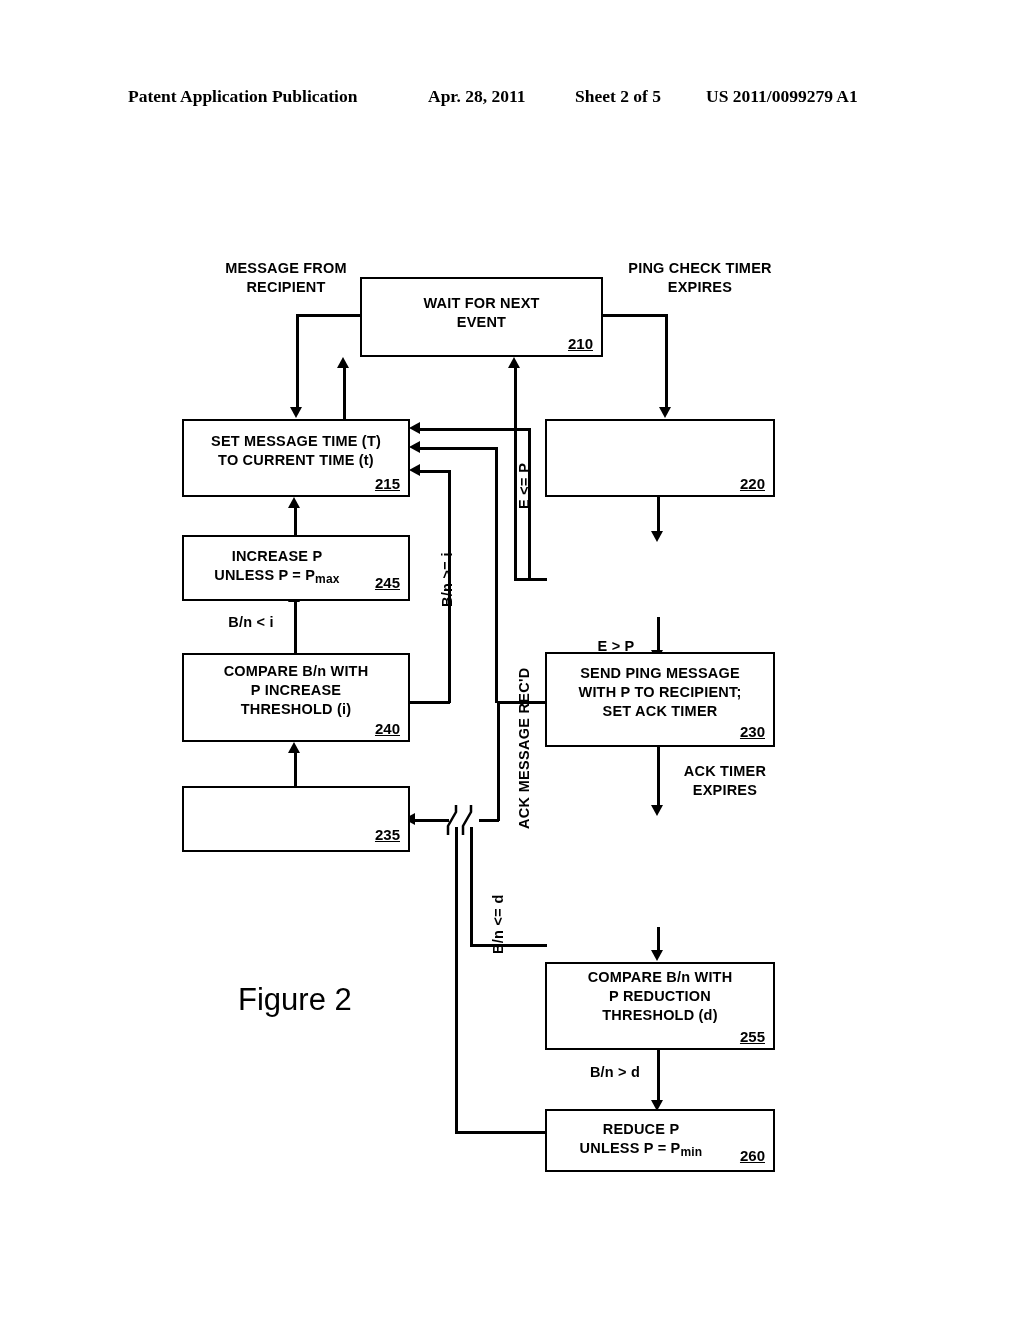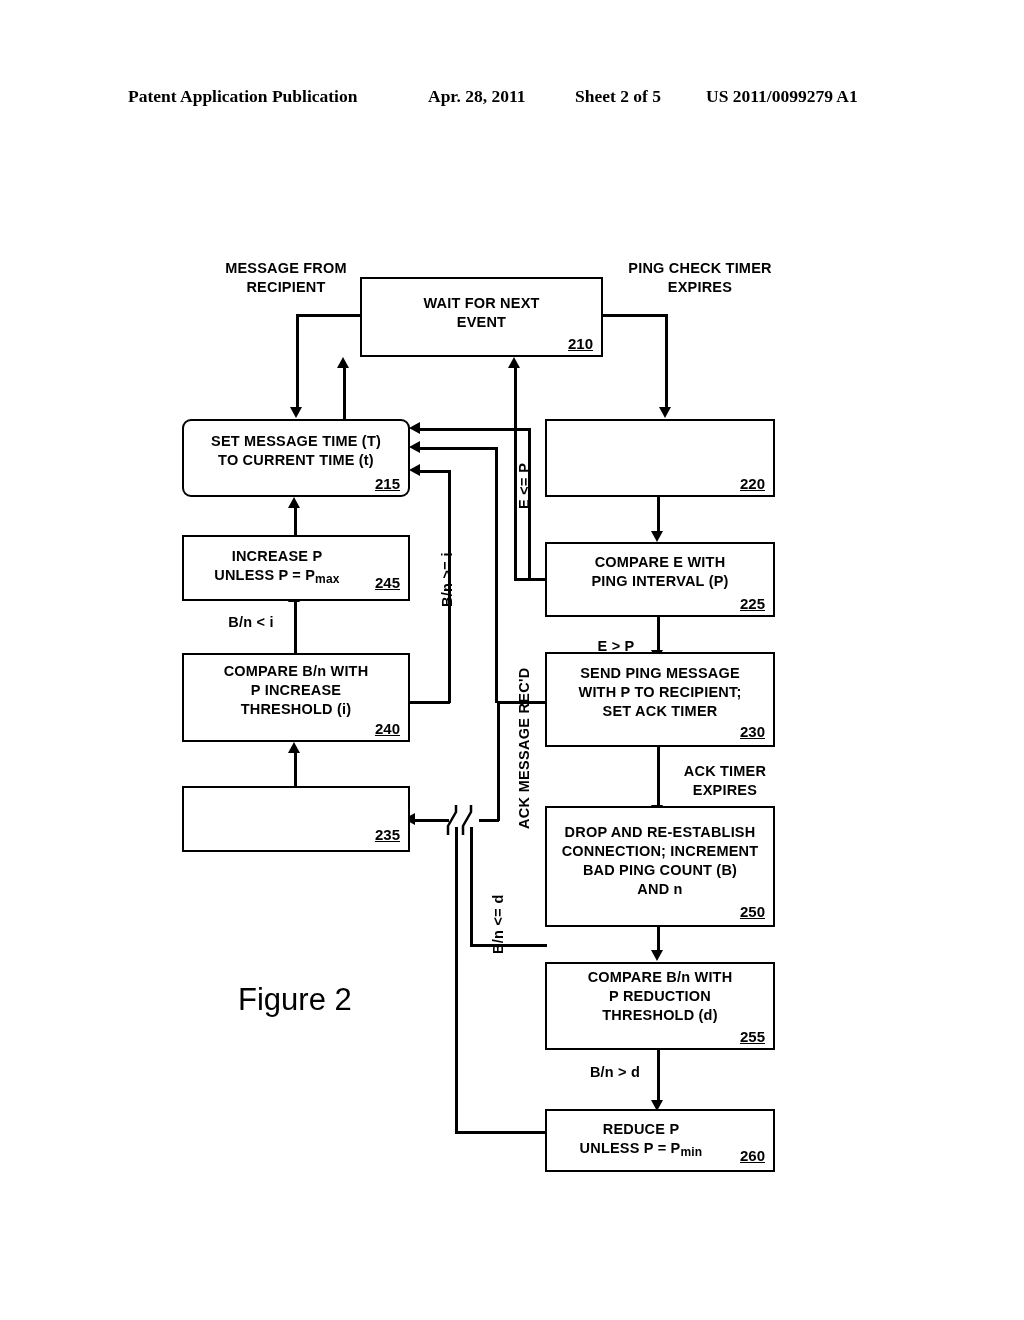--- a/index.html
+++ b/index.html
@@ -154,47 +154,40 @@
   <div class="arr arr-l" style="left:409px;top:415px;"></div>
 
   <div class="box" style="left:360px;top:270px;width:243px;height:80px;">
     <div class="btxt" style="transform:translateY(-60%);">
       <span>WAIT FOR NEXT</span><br>
       <span>EVENT</span>
     </div>
     <div class="bnum">210</div>
   </div>
 
-  <div class="box" style="left:182px;top:412px;width:228px;height:78px;border-radius:9px;">
+  <div class="box" style="left:182px;top:412px;width:228px;height:78px;">
     <div class="btxt" style="transform:translateY(-68%);">
       <span>SET MESSAGE TIME (T)</span><br>
       <span>TO CURRENT TIME (t)</span>
     </div>
     <div class="bnum">215</div>
   </div>
 
   <div class="box" style="left:545px;top:412px;width:230px;height:78px;">
     <div class="bnum">220</div>
   </div>
 
   <div class="box" style="left:182px;top:528px;width:228px;height:66px;">
     <div class="btxt" style="transform:translateY(-55%);padding-right:44px;">
       <span>INCREASE P</span><br>
       <span>UNLESS P = P<sub>max</sub></span>
     </div>
     <div class="bnum" style="bottom:8px;">245</div>
   </div>
 
-  <div class="box" style="left:545px;top:535px;width:230px;height:75px;">
-    <div class="btxt" style="transform:translateY(-70%);">
-      <span>COMPARE E WITH</span><br>
-      <span>PING INTERVAL (P)</span>
-    </div>
-    <div class="bnum">225</div>
-  </div>
 
   <div class="box" style="left:182px;top:646px;width:228px;height:89px;">
     <div class="btxt" style="transform:translateY(-62%);">
       <span>COMPARE B/n WITH</span><br>
       <span>P INCREASE</span><br>
       <span>THRESHOLD (i)</span>
     </div>
     <div class="bnum">240</div>
   </div>
 
@@ -204,29 +197,20 @@
       <span>WITH P TO RECIPIENT;</span><br>
       <span>SET ACK TIMER</span>
     </div>
     <div class="bnum" style="bottom:5px;">230</div>
   </div>
 
   <div class="box" style="left:182px;top:779px;width:228px;height:66px;">
     <div class="bnum" style="bottom:7px;">235</div>
   </div>
 
-  <div class="box" style="left:545px;top:799px;width:230px;height:121px;">
-    <div class="btxt" style="transform:translateY(-58%);">
-      <span>DROP AND RE-ESTABLISH</span><br>
-      <span>CONNECTION; INCREMENT</span><br>
-      <span>BAD PING COUNT (B)</span><br>
-      <span>AND n</span>
-    </div>
-    <div class="bnum" style="bottom:5px;">250</div>
-  </div>
 
   <div class="box" style="left:545px;top:955px;width:230px;height:88px;">
     <div class="btxt" style="transform:translateY(-66%);">
       <span>COMPARE B/n WITH</span><br>
       <span>P REDUCTION</span><br>
       <span>THRESHOLD (d)</span>
     </div>
     <div class="bnum">255</div>
   </div>
 

